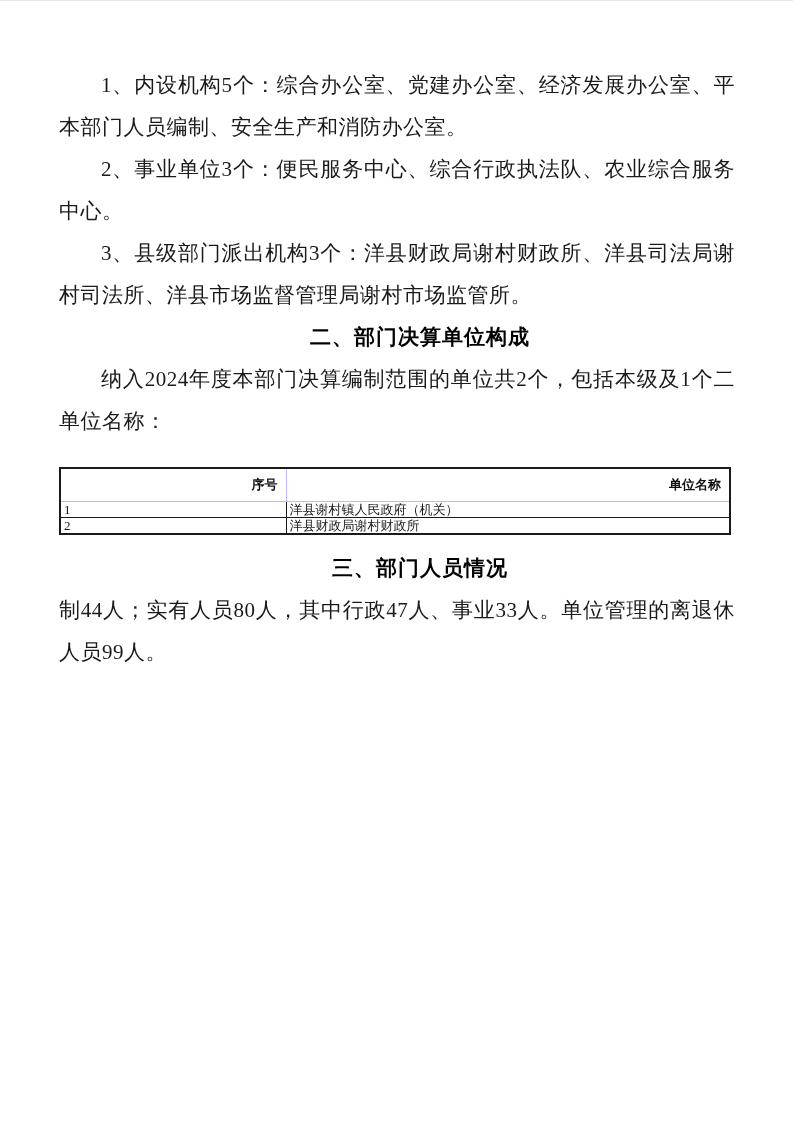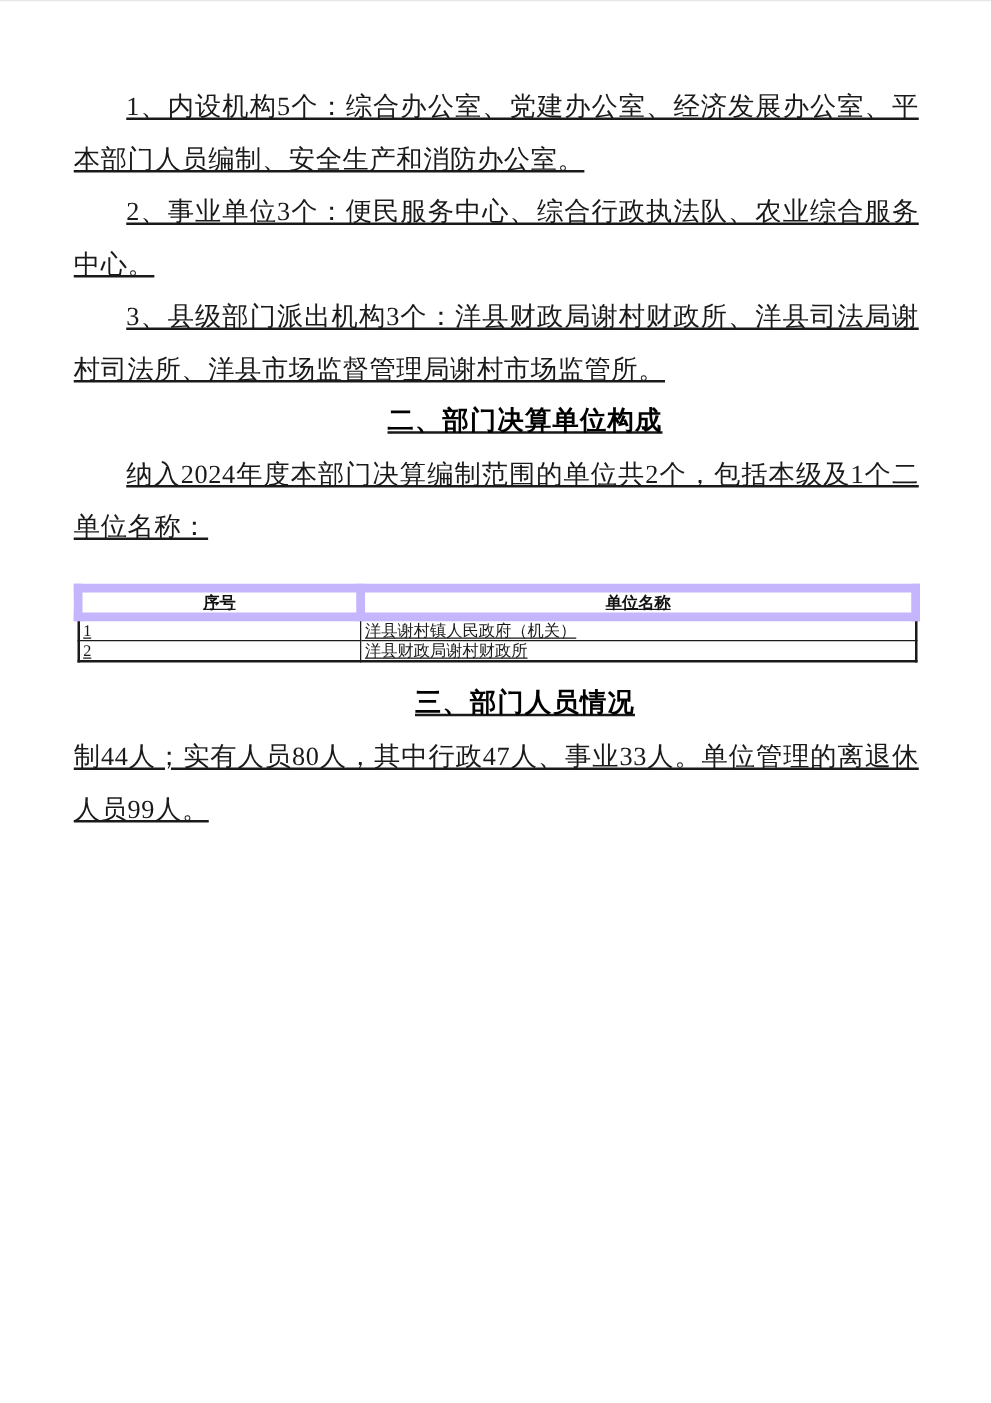--- a/index.html
+++ b/index.html
@@ -15,21 +15,20 @@
     overflow: hidden;
   }
   .page-top-edge {
     position: absolute;
     top: 0; left: 0; right: 0;
     height: 1px;
     background: #e6e6e6;
   }
   .content {
     padding: 64px 58px 0 59px; 
-    text-decoration: underline;
   }
   .line {
     font-size: 21px;
     line-height: 42px;
     height: 42px;
     text-align: justify;
     letter-spacing: 0.5px;
     white-space: nowrap;
   }
   .line.full {
@@ -52,28 +51,28 @@
   table.units-table {
     width: 670px;
     margin-top: 25px;
     border-collapse: collapse;
     table-layout: fixed;
     border: 2px solid #1a1a1a;
   }
   table.units-table col.col-seq  { width: 226px; }
   table.units-table col.col-name { width: 444px; }
   table.units-table th {
-    border: 7px solid #c4b5fd;
+    border: 1px solid #c4b5fd;
     font-family: "Liberation Sans", "DejaVu Sans", sans-serif;
     font-weight: 700;
     font-size: 13px;
     height: 18px;
     line-height: 16px;
-    text-align: center;
-    padding: 0;
+    text-align: right;
+    padding: 8px;
     color: #111111;
   }
   table.units-table td {
     border: 1px solid #1a1a1a;
     font-size: 13px;
     height: 16px;
     line-height: 15px;
     text-align: left;
     padding: 0 2px 0 3px;
     overflow: hidden;

